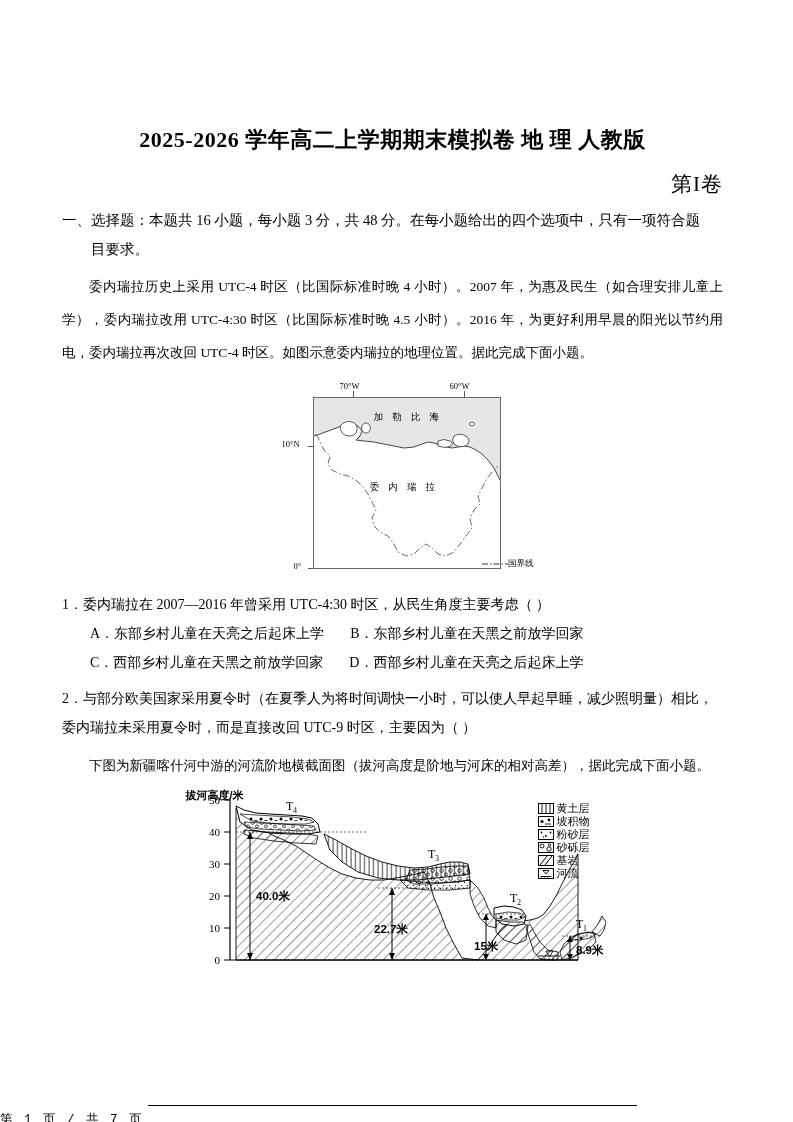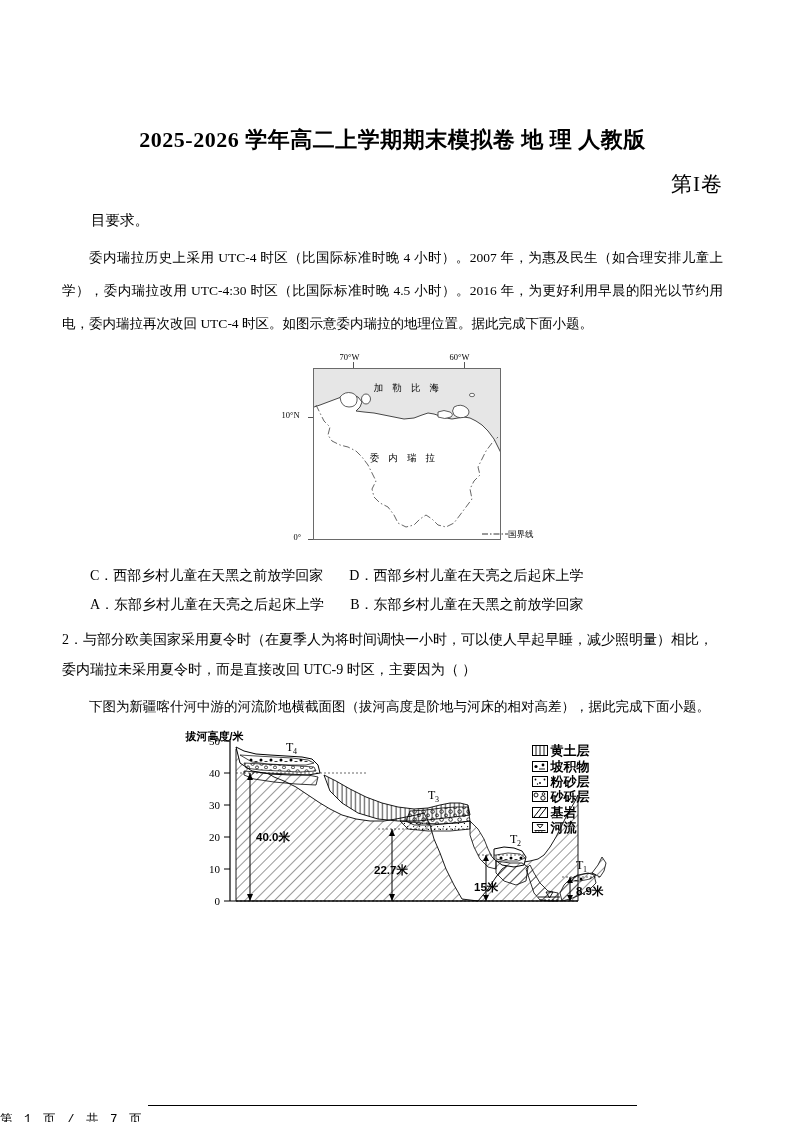--- a/index.html
+++ b/index.html
@@ -129,21 +129,21 @@
     width: 6px;
     height: 1px;
     background: #555;
   }
   .map-legend {
     position: absolute;
     right: -16px;
     bottom: 14px;
     font-size: 8.5px;
     white-space: nowrap;
-    font-family: Liberation Sans, sans-serif;
+    font-family: Liberation Serif, serif;
   }
   .map-legend svg { vertical-align: middle; }
 
   
   .fig-terr-wrap {
     display: flex;
     justify-content: center;
     margin-top: 6px;
   }
   .fig-terr {
@@ -157,23 +157,23 @@
     top: 0px;
     font-size: 11px;
     font-weight: bold;
     font-family: "Liberation Sans", sans-serif;
     white-space: nowrap;
   }
   .terr-legend {
     position: absolute;
     right: 18px;
     top: 14px;
-    font-size: 13px;
+    font-size: 11px;
     font-family: "Liberation Sans", sans-serif;
-    font-weight: bold;
+    font-weight: normal;
     line-height: 1.18;
   }
   .terr-legend-row {
     display: flex;
     align-items: center;
     gap: 3px;
     white-space: nowrap;
   }
   .terr-legend-row svg { display: block; }
 
@@ -200,20 +200,21 @@
 <body>
 
 <div class="page">
 
   <h1 class="doc-title">2025-2026 学年高二上学期期末模拟卷  地  理  人教版</h1>
 
 
   <div class="section-heading">第I卷</div>
 
   <div class="section-intro">
+    <span>一、选择题：本题共 16 小题，每小题 3 分，共 48 分。在每小题给出的四个选项中，只有一项符合题</span>
     <span class="cont">目要求。</span>
   </div>
 
   <div class="passage">委内瑞拉历史上采用 UTC-4 时区（比国际标准时晚 4 小时）。2007 年，为惠及民生（如合理安排儿童上学），委内瑞拉改用 UTC-4:30 时区（比国际标准时晚 4.5 小时）。2016 年，为更好利用早晨的阳光以节约用电，委内瑞拉再次改回 UTC-4 时区。如图示意委内瑞拉的地理位置。据此完成下面小题。</div>
 
   <div class="fig-map-wrap">
     <div class="fig-map">
 
       <span class="map-lon-label" style="left:72px;">70°W</span>
       <span class="map-tick" style="left:85px;"></span>
@@ -262,25 +263,26 @@
       <div class="map-legend">
         <svg width="26" height="8">
           <line x1="0" y1="4" x2="26" y2="4" stroke="#333" stroke-width="1" stroke-dasharray="6,2,1.5,2"></line>
         </svg><span>国界线</span>
       </div>
 
     </div>
   </div>
 
   <div class="question">
+    <span class="q-stem">1．委内瑞拉在 2007—2016 年曾采用 UTC-4:30 时区，从民生角度主要考虑（    ）</span>
+    <span class="opt-row">
+      <span class="opt gapA">A．东部乡村儿童在天亮之后起床上学</span><span class="opt">B．东部乡村儿童在天黑之前放学回家</span>
+    </span>
     <span class="opt-row">
       <span class="opt gapA">C．西部乡村儿童在天黑之前放学回家</span><span class="opt">D．西部乡村儿童在天亮之后起床上学</span>
-    </span>
-    <span class="opt-row">
-      <span class="opt gapA">A．东部乡村儿童在天亮之后起床上学</span><span class="opt">B．东部乡村儿童在天黑之前放学回家</span>
     </span>
   </div>
 
   <div class="question">
     <span class="q-stem">2．与部分欧美国家采用夏令时（在夏季人为将时间调快一小时，可以使人早起早睡，减少照明量）相比，</span>
     <span class="q-stem">委内瑞拉未采用夏令时，而是直接改回 UTC-9 时区，主要因为（    ）</span>
   </div>
 
   <div class="passage">下图为新疆喀什河中游的河流阶地横截面图（拔河高度是阶地与河床的相对高差），据此完成下面小题。</div>
 

